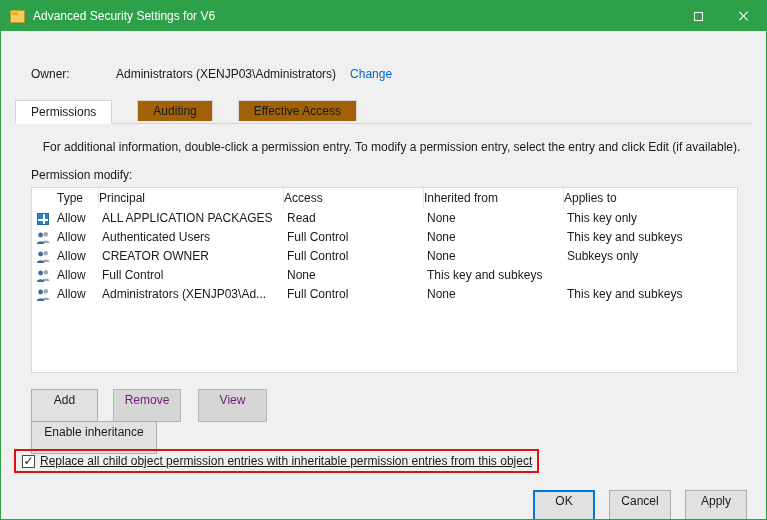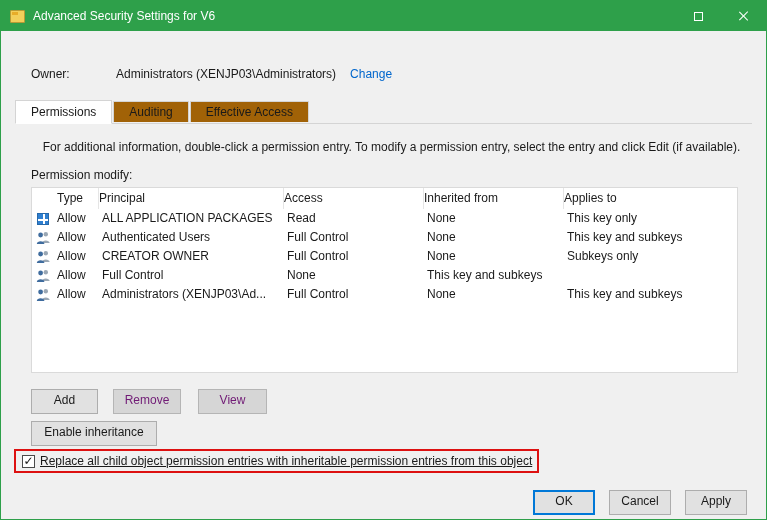--- a/index.html
+++ b/index.html
@@ -39,21 +39,21 @@
   }
   .close-glyph::before{transform:rotate(45deg);}
   .close-glyph::after{transform:rotate(-45deg);}
   
   .owner-row{position:absolute;left:30px;top:66px;display:flex;align-items:center;}
   .owner-label{width:85px;}
   .change-link{color:var(--link);margin-left:14px;cursor:pointer;text-decoration:none;}
   
   .tabs{
     position:absolute;left:14px;top:99px;right:14px;height:24px;
-    display:flex;align-items:center;border-bottom:1px solid #d4d4d4;
+    display:flex;align-items:flex-start;border-bottom:1px solid #d4d4d4;gap:24px;
   }
   .tab{
     height:21px;line-height:20px;padding:0 15px;background:#a16207;
     border:1px solid #d4d4d4;border-bottom:none;margin-right:1px;white-space:nowrap;
   }
   .tab.active{
     height:24px;line-height:23px;background:#ffffff;margin-bottom:-1px;
     border-bottom:1px solid #ffffff;
   }
   
@@ -74,21 +74,21 @@
   .c-type{padding-left:3px;}
   .app-icon{
     width:12px;height:12px;border:1px solid #2568aa;
     background:
       linear-gradient(#fff,#fff) 5px 0/2px 100% no-repeat,
       linear-gradient(#fff,#fff) 0 5px/100% 2px no-repeat,
       #2f7fd0;
   }
   
   .btn{
-    position:absolute;height:25px;line-height:21px;text-align:center;
+    position:absolute;height:33px;line-height:21px;text-align:center;
     background:#e1e1e1;border:1px solid #adadad;font-size:12px;color:#1a1a1a;
   }
   .btn.disabled{background:#d6d6d6;border-color:#b5b5b5;color:#701a75;}
   .btn.default{border-color:var(--focus);box-shadow:inset 0 0 0 1px var(--focus);}
   #btn-add{left:30px;top:388px;width:67px;}
   #btn-remove{left:112px;top:388px;width:68px;}
   #btn-view{left:197px;top:388px;width:69px;}
   #btn-inherit{left:30px;top:420px;width:126px;}
   #btn-ok{left:532px;top:489px;width:62px;}
   #btn-cancel{left:608px;top:489px;width:62px;}

